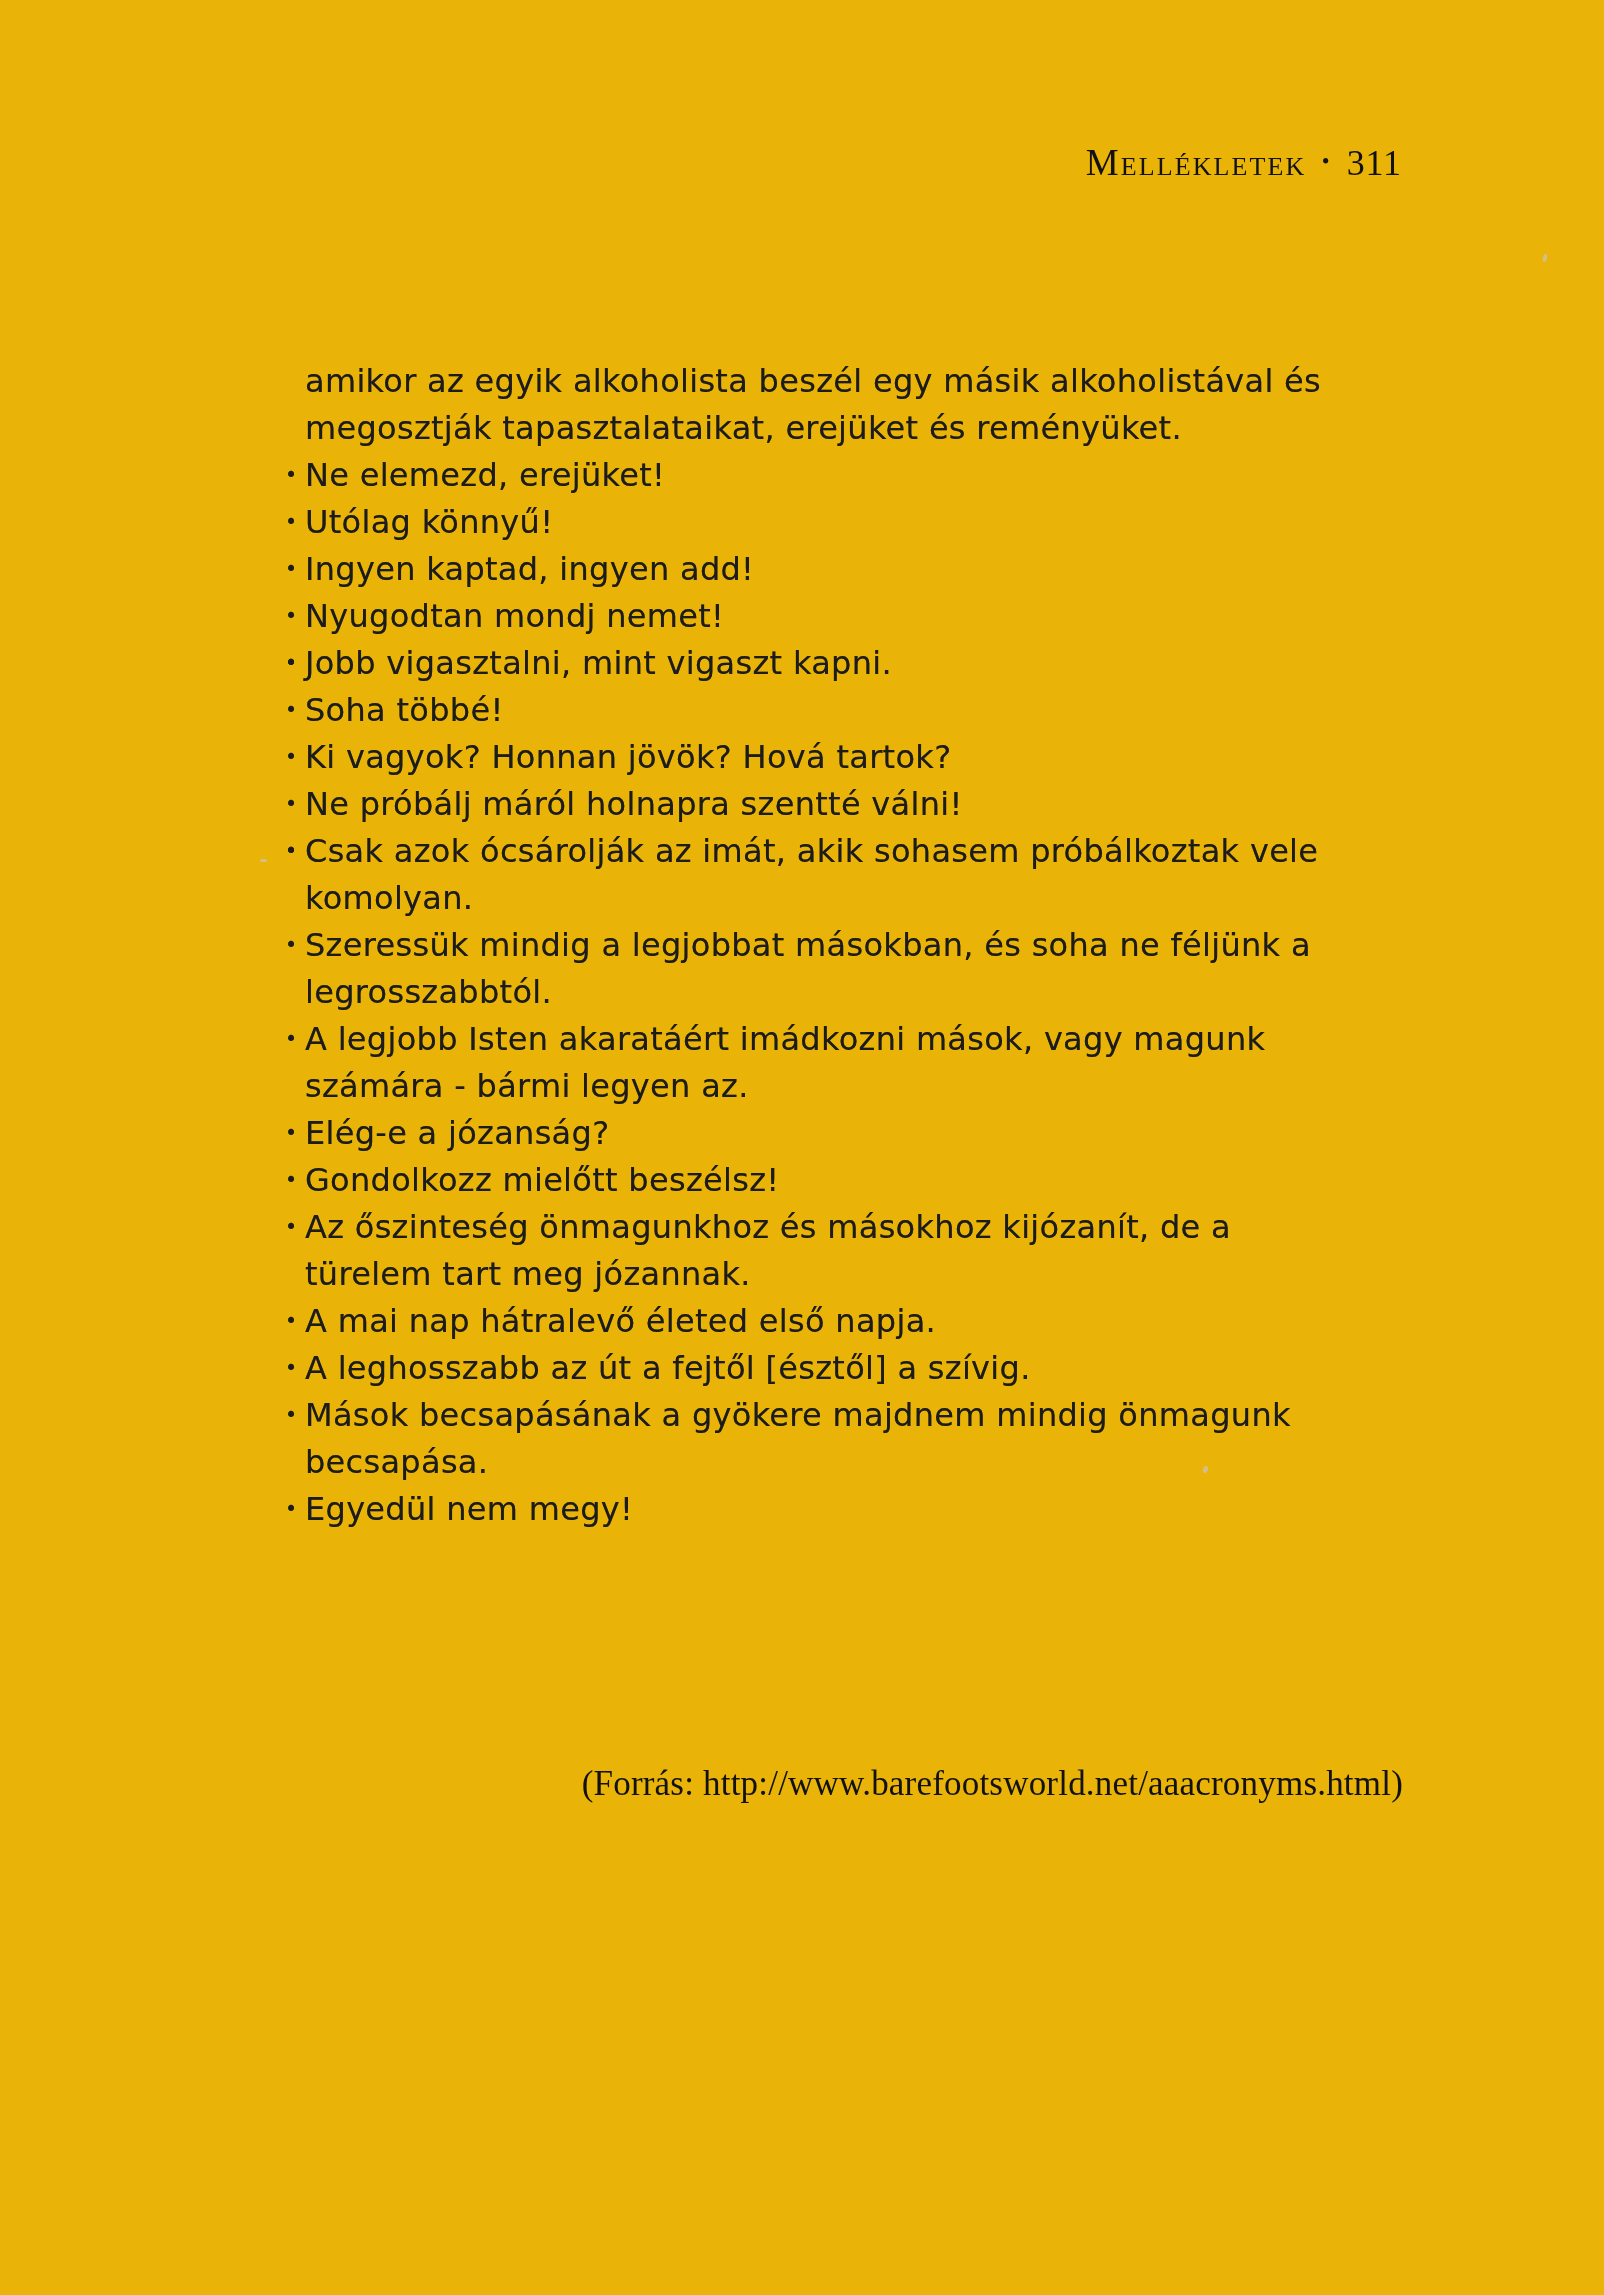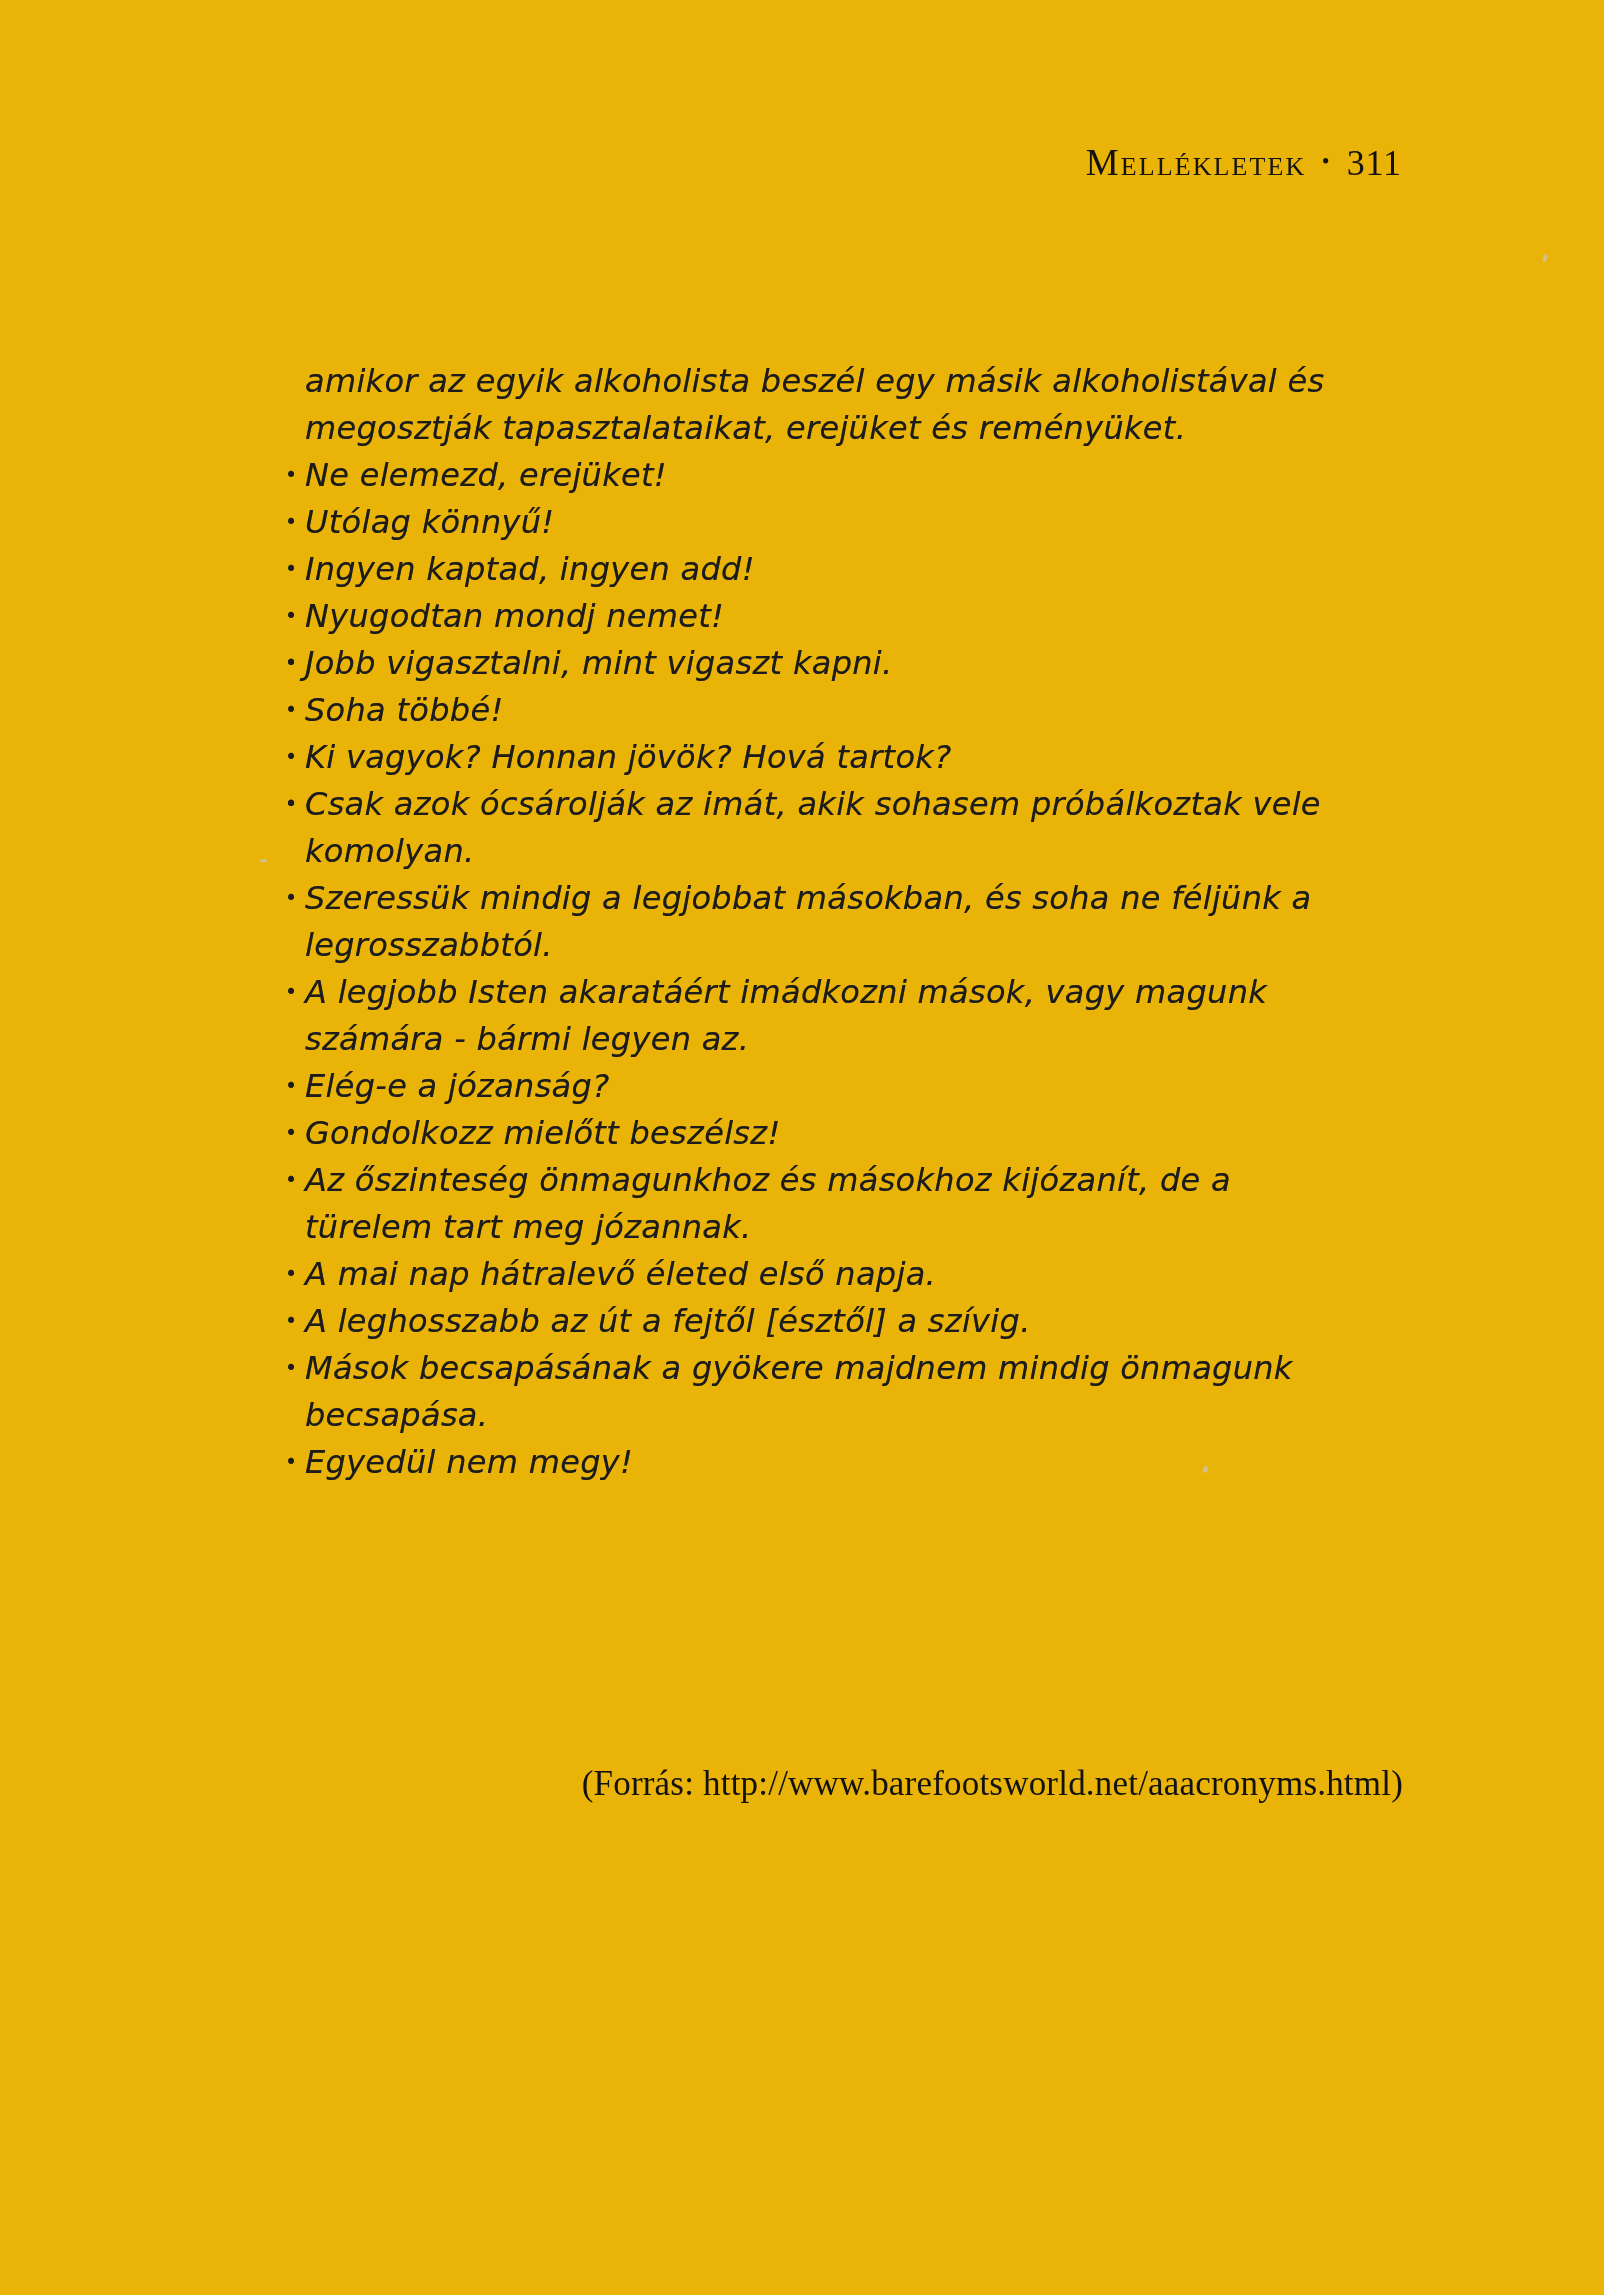--- a/index.html
+++ b/index.html
@@ -40,21 +40,20 @@
   .content {
     position: absolute;
     left: 266px;
     top: 358px;
     width: 1203px;
     font-size: 32px;
     line-height: 47px;
     letter-spacing: 0.3px;
     color: #1c1c1c;
     text-shadow: 0 0 0.5px rgba(25,25,25,0.55);
-    font-style: italic;
   }
   .intro {
     margin: 0;
     padding-left: 39px;
     white-space: pre-line;
   }
   .li {
     position: relative;
     padding-left: 39px;
     white-space: pre-line;
@@ -104,21 +103,21 @@
 megosztják tapasztalataikat, erejüket és reményüket.</p>
     <div>
         <div class="li"><span class="bullet">•</span><span>Ne elemezd, erejüket!</span></div>
         <div class="li"><span class="bullet">•</span><span>Utólag könnyű!</span></div>
         <div class="li"><span class="bullet">•</span><span>Ingyen kaptad, ingyen add!</span></div>
         <div class="li"><span class="bullet">•</span><span>Nyugodtan mondj nemet!</span></div>
         <div class="li"><span class="bullet">•</span></div>
         <div class="li"><span class="bullet">•</span><span>Jobb vigasztalni, mint vigaszt kapni.</span></div>
         <div class="li"><span class="bullet">•</span><span>Soha többé!</span></div>
         <div class="li"><span class="bullet">•</span><span>Ki vagyok? Honnan jövök? Hová tartok?</span></div>
-        <div class="li"><span class="bullet">•</span></div>
+        <div class="li"><span class="bullet">•</span><span>Ne próbálj máról holnapra szentté válni!</span></div>
         <div class="li"><span class="bullet">•</span></div>
         <div class="li"><span class="bullet">•</span><span>Csak azok ócsárolják az imát, akik sohasem próbálkoztak vele
 komolyan.</span></div>
         <div class="li"><span class="bullet">•</span><span>Szeressük mindig a legjobbat másokban, és soha ne féljünk a
 legrosszabbtól.</span></div>
         <div class="li"><span class="bullet">•</span><span>A legjobb Isten akaratáért imádkozni mások, vagy magunk
 számára - bármi legyen az.</span></div>
         <div class="li"><span class="bullet">•</span><span>Elég-e a józanság?</span></div>
         <div class="li"><span class="bullet">•</span><span>Gondolkozz mielőtt beszélsz!</span></div>
         <div class="li"><span class="bullet">•</span><span>Az őszinteség önmagunkhoz és másokhoz kijózanít, de a

